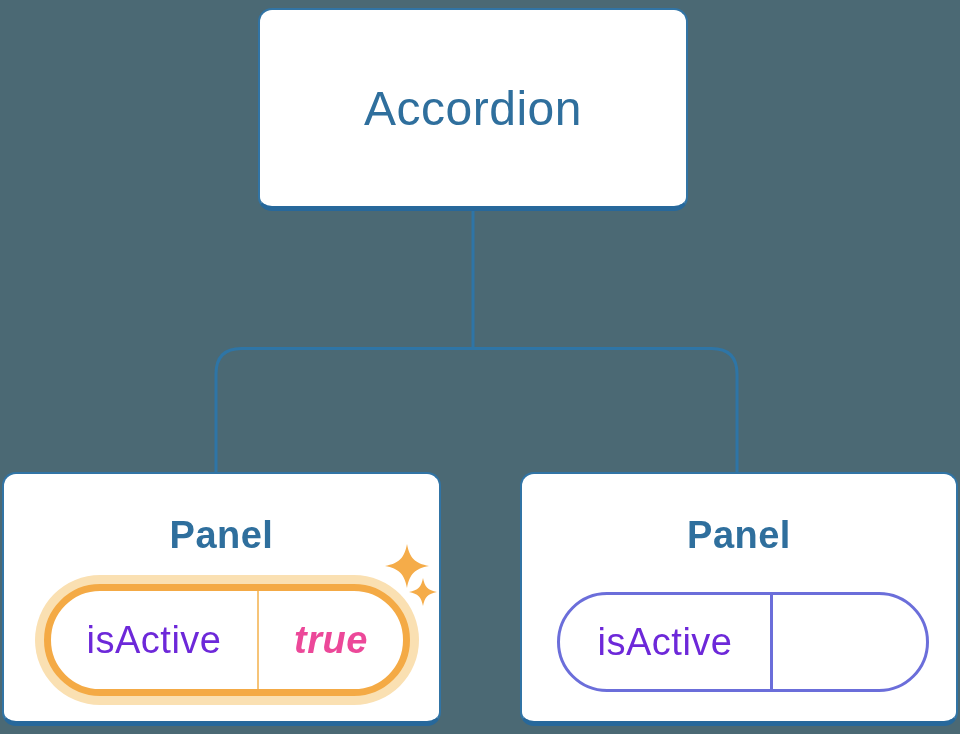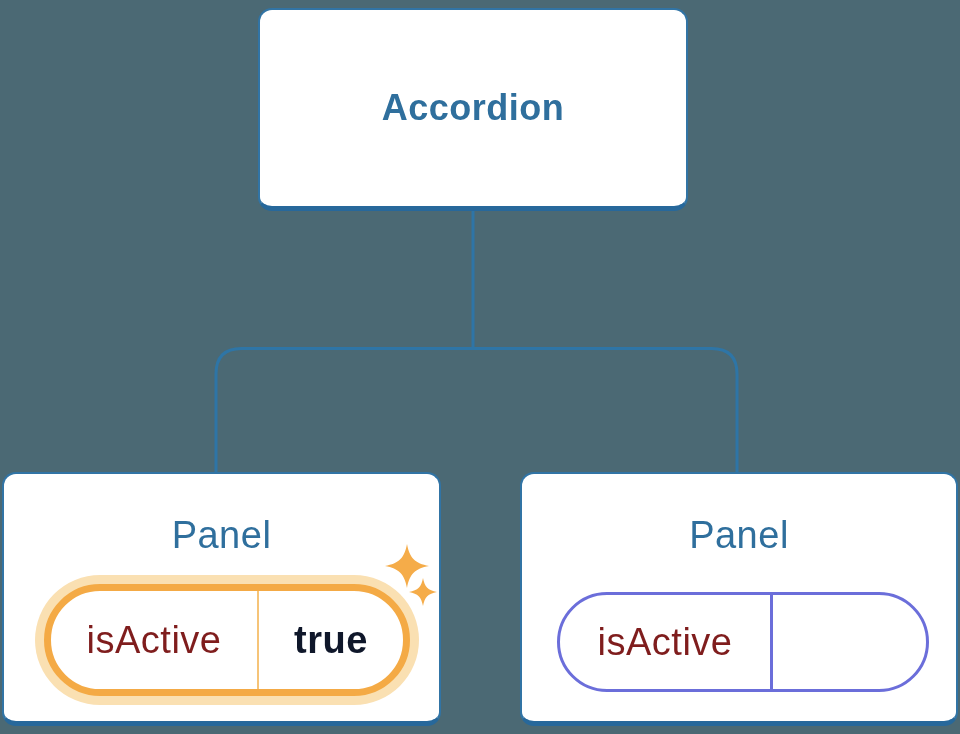--- a/index.html
+++ b/index.html
@@ -21,33 +21,33 @@
     border-bottom: 5px solid #27689B;
     border-radius: 14px;
     box-sizing: border-box;
   }
   .accordion {
     left: 258px; top: 8px; width: 430px; height: 203px;
     display: flex; align-items: center; justify-content: center;
   }
   .node-label {
     color: #2F6F9D;
-    font-size: 36px;
-    font-weight: 700;
+    font-size: 48px;
+    font-weight: 400;
     letter-spacing: 0.5px;
   }
   .panel-left  { left: 2px;   top: 472px; width: 439px; height: 254px; }
   .panel-right { left: 520px; top: 472px; width: 438px; height: 254px; }
 
   .panel-title {
     position: absolute; left: 0; right: 0; top: 40px;
     text-align: center;
     color: #2F6F9D;
     font-size: 38px;
-    font-weight: 400;
+    font-weight: 700;
     letter-spacing: 0.5px;
   }
 
   .pill {
     position: absolute;
     box-sizing: border-box;
     background: #ffffff;
     border-radius: 999px;
     display: flex;
     align-items: stretch;
@@ -60,25 +60,25 @@
     box-shadow: 0 0 0 9px #FAE0B2;
   }
   .pill-inactive {
     left: 35px; top: 118px;
     width: 372px; height: 100px;
     border: 3px solid #6B6EDA;
   }
   .pill .cell {
     display: flex; align-items: center; justify-content: center;
     font-size: 38px;
-    color: #7f1d1d;
+    color: #6d28d9;
     letter-spacing: 0.5px;
   }
   .pill-active .cell-key   { width: 206px; border-right: 2px solid #F6C478; }
-  .pill-active .cell-value { flex: 1; font-weight: 700; color: #0f172a; }
+  .pill-active .cell-value { flex: 1; font-weight: 700; color: #ec4899; font-style: italic; }
   .pill-inactive .cell-key   { width: 210px; border-right: 3px solid #6B6EDA; }
   .pill-inactive .cell-value { flex: 1; }
 
   .sparkle { position: absolute; }
   .sparkle path { fill: #F5AC49; }
   .sparkle-big   { left: 381px; top: 70px;  width: 44px; height: 44px; }
   .sparkle-small { left: 405px; top: 104px; width: 28px; height: 28px; }
 </style>
 </head>
 <body>

